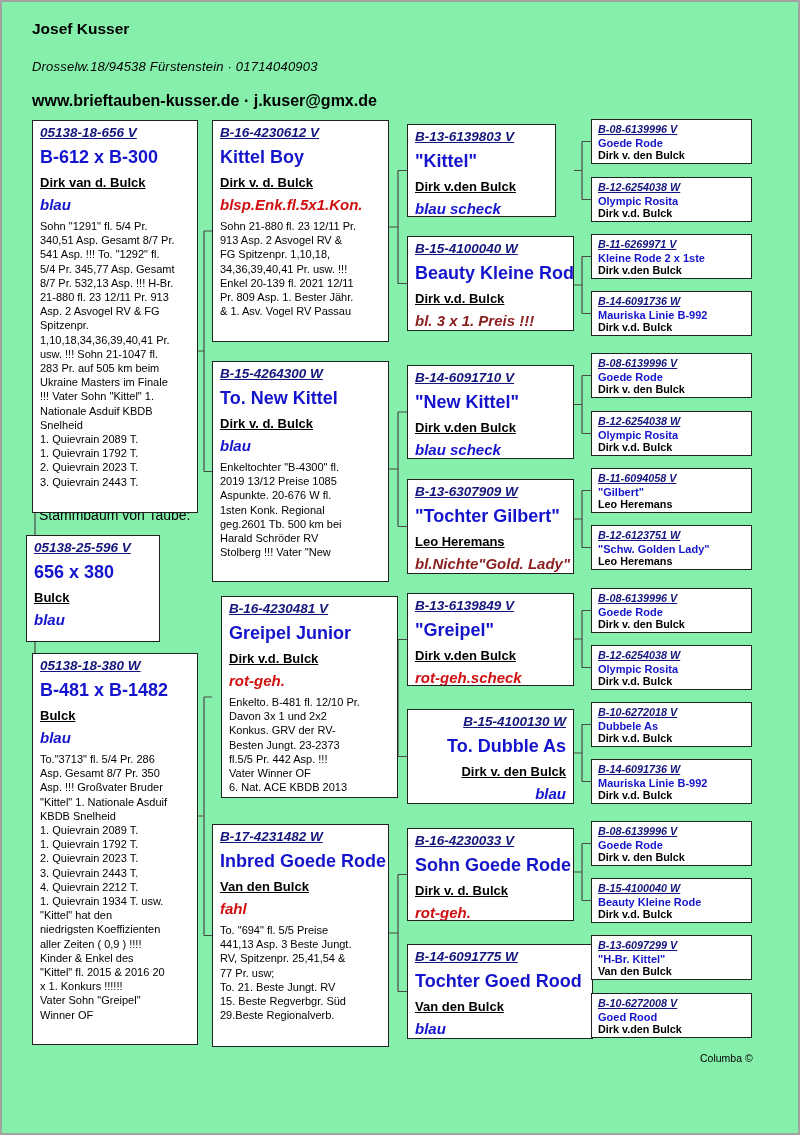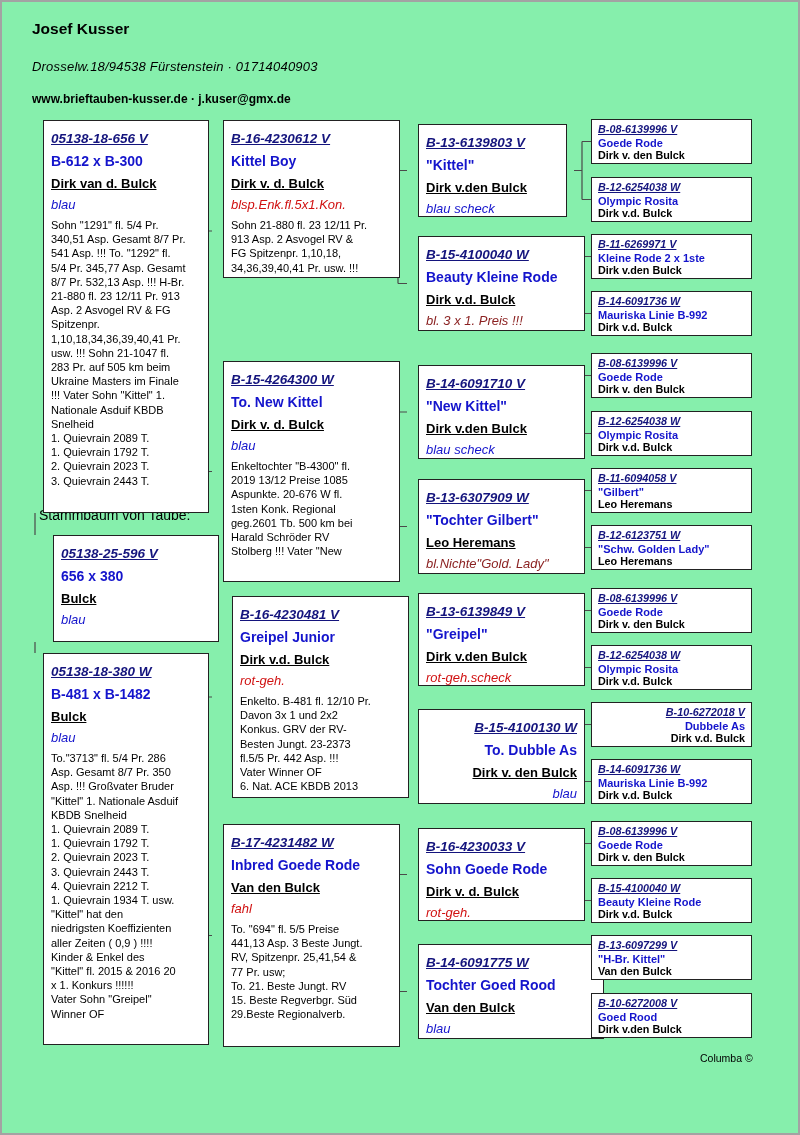--- a/index.html
+++ b/index.html
@@ -1,30 +1,30 @@
 <!DOCTYPE html>
 <html><head>
 <meta charset="utf-8">
 <style>
   * { margin:0; padding:0; box-sizing:border-box; }
   body { background:#ffffff; font-family:"Liberation Sans", sans-serif; color:#000; }
   .page { position:relative; width:800px; height:1135px; background:#86efac; overflow:hidden; border:2px solid #a3a3a3; }
 
   .hdr-name { position:absolute; left:30px; top:18px; font-size:15.5px; font-weight:bold; }
   .hdr-addr { position:absolute; left:30px; top:57px; font-size:13px; font-style:italic; letter-spacing:.2px; }
-  .hdr-web  { position:absolute; left:30px; top:90px; font-size:12px; font-weight:bold; }
+  .hdr-web  { position:absolute; left:30px; top:90px; font-size:16px; font-weight:bold; }
 
   .connectors { position:absolute; left:0; top:0; pointer-events:none; }
   .connectors path { stroke:#4a4a4a; stroke-width:1.2; fill:none; }
 
-  .box { position:absolute; border:1.3px solid #222; background:#fff; padding:10px 7px; overflow:hidden;margin-left:11px; }
+  .box { position:absolute; border:1.3px solid #222; background:#fff; padding:4px 7px; overflow:hidden; }
   .ring { font-size:13.5px; font-weight:bold; font-style:italic; text-decoration:underline; color:#14147d; margin-bottom:7px; white-space:nowrap; }
-  .bname { font-size:14px; font-weight:bold; color:#1414cc; margin-bottom:7px; white-space:nowrap; }
+  .bname { font-size:18px; font-weight:bold; color:#1414cc; margin-bottom:7px; white-space:nowrap; }
   .breeder { font-size:13px; font-weight:bold; text-decoration:underline; margin-bottom:6px; white-space:nowrap; }
-  .colorline { font-size:13px; font-weight:normal; font-style:italic; margin-bottom:6px; white-space:nowrap; }
+  .colorline { font-size:15px; font-weight:bold; font-style:italic; margin-bottom:6px; white-space:nowrap; }
   .body-text { font-size:11px; line-height:14.2px; white-space:pre-line; }
 
   .sbox { position:absolute; left:589px; width:161px; height:45px; border:1.3px solid #222; background:#fff; padding:3px 6px; overflow:hidden; }
   .sbox div { line-height:12.6px; }
   .sring { font-size:10.8px; font-weight:bold; font-style:italic; text-decoration:underline; color:#14147d; white-space:nowrap; margin-bottom:1px; }
   .sname { font-size:11px; font-weight:bold; color:#1414cc; white-space:nowrap; }
   .sbreeder { font-size:10.8px; font-weight:bold; white-space:nowrap; }
 
   .c-blue { color:#1414cc; }
   .c-red { color:#d01010; }
@@ -70,21 +70,21 @@
 Ukraine Masters im Finale
 !!! Vater Sohn "Kittel" 1.
 Nationale Asduif KBDB
 Snelheid
 1. Quievrain 2089 T.
 1. Quievrain 1792 T.
 2. Quievrain 2023 T.
 3. Quievrain 2443 T.</div>
   </div>
 
-  <div class="box" style="left:40px;top:533px;width:166px;height:107px;">
+  <div class="box" style="left:24px;top:533px;width:134px;height:107px;">
     <div class="ring">05138-25-596 V</div>
     <div class="bname">656 x 380</div>
     <div class="breeder">Bulck</div>
     <div class="colorline c-blue">blau</div>
   </div>
 
   <div class="box" style="left:30px;top:651px;width:166px;height:392px;">
     <div class="ring">05138-18-380 W</div>
     <div class="bname">B-481 x B-1482</div>
     <div class="breeder">Bulck</div>
@@ -103,21 +103,21 @@
 "Kittel" hat den
 niedrigsten Koeffizienten
 aller Zeiten ( 0,9 ) !!!!
 Kinder &amp; Enkel des
 "Kittel" fl. 2015 &amp; 2016 20
 x 1. Konkurs !!!!!!
 Vater Sohn "Greipel"
 Winner OF</div>
   </div>
 
-  <div class="box" style="left:210px;top:118px;width:177px;height:158px;">
+  <div class="box" style="left:210px;top:118px;width:177px;height:222px;">
     <div class="ring">B-16-4230612 V</div>
     <div class="bname">Kittel Boy</div>
     <div class="breeder">Dirk v. d. Bulck</div>
     <div class="colorline c-red">blsp.Enk.fl.5x1.Kon.</div>
     <div class="body-text">Sohn 21-880 fl. 23 12/11 Pr.
 913 Asp. 2 Asvogel RV &amp;
 FG Spitzenpr. 1,10,18,
 34,36,39,40,41 Pr. usw. !!!
 Enkel 20-139 fl. 2021 12/11
 Pr. 809 Asp. 1. Bester Jähr.
@@ -258,21 +258,21 @@
   <div class="sbox" style="top:586px;">
     <div class="sring">B-08-6139996 V</div>
     <div class="sname">Goede Rode</div>
     <div class="sbreeder">Dirk v. den Bulck</div>
   </div>
   <div class="sbox" style="top:643px;">
     <div class="sring">B-12-6254038 W</div>
     <div class="sname">Olympic Rosita</div>
     <div class="sbreeder">Dirk v.d. Bulck</div>
   </div>
-  <div class="sbox" style="top:700px;text-align:right;">
+  <div class="sbox" style="top:700px;">
     <div class="sring">B-10-6272018 V</div>
     <div class="sname">Dubbele As</div>
     <div class="sbreeder">Dirk v.d. Bulck</div>
   </div>
   <div class="sbox" style="top:757px;">
     <div class="sring">B-14-6091736 W</div>
     <div class="sname">Mauriska Linie B-992</div>
     <div class="sbreeder">Dirk v.d. Bulck</div>
   </div>
   <div class="sbox" style="top:819px;">

